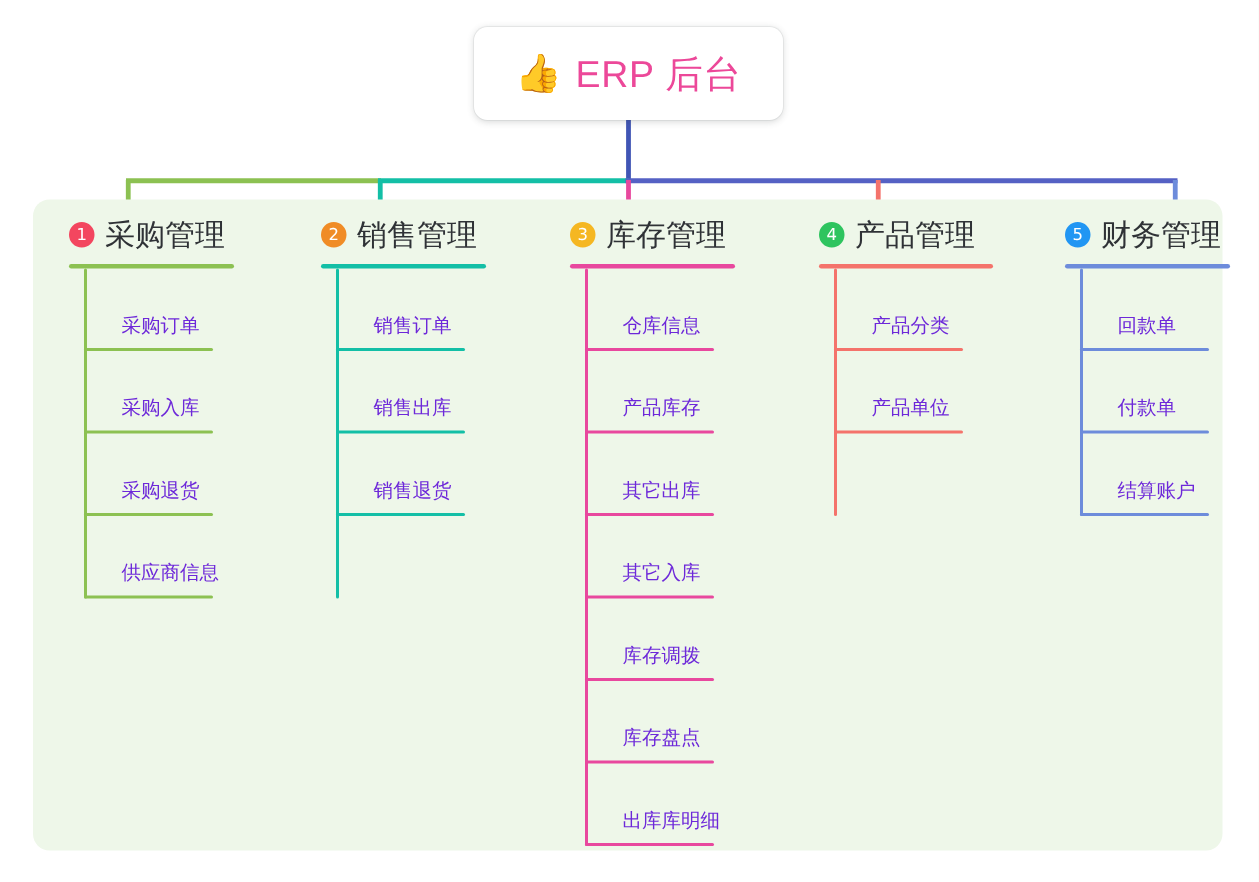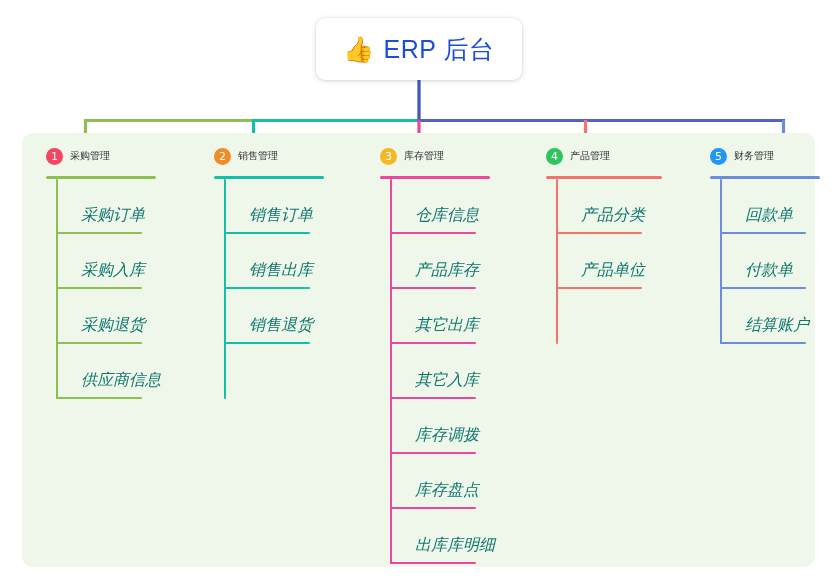--- a/index.html
+++ b/index.html
@@ -37,21 +37,21 @@
     gap: 9px;
   }
   .root-emoji {
     font-size: 25px;
     line-height: 1;
     display: inline-block;
   }
   .root-title {
     font-size: 25px;
     letter-spacing: .5px;
-    color: #1d4ed8;
+    color: #ec4899;
     white-space: nowrap;
   }
 
   
   #wires {
     position: absolute;
     left: 0;
     top: 0;
     width: 839px;
     height: 588px;
@@ -88,21 +88,21 @@
     height: 17px;
     border-radius: 50%;
     color: #ffffff;
     font-size: 11px;
     line-height: 17px;
     text-align: center;
     font-family: "DejaVu Sans", sans-serif;
     flex: 0 0 auto;
   }
   .col-title {
-    font-size: 10px;
+    font-size: 20px;
     color: #2f3236;
     white-space: nowrap;
   }
   .head-rule {
     position: absolute;
     left: 14px;
     bottom: 0;
     height: 3px;
     border-radius: 2px;
   }
@@ -122,24 +122,23 @@
   }
   .leaf {
     position: relative;
     height: 55px;
     box-sizing: border-box;
   }
   .leaf-label {
     position: absolute;
     left: 25px;
     bottom: 8px;
-    font-size: 16px;
-    color: #0f766e;
+    font-size: 13px;
+    color: #6d28d9;
     white-space: nowrap;
-    font-style: italic;
   }
   .leaf-rule {
     position: absolute;
     left: 0;
     bottom: 0;
     height: 1.6px;
     width: 86px;
     border-radius: 1px;
   }
 </style>

